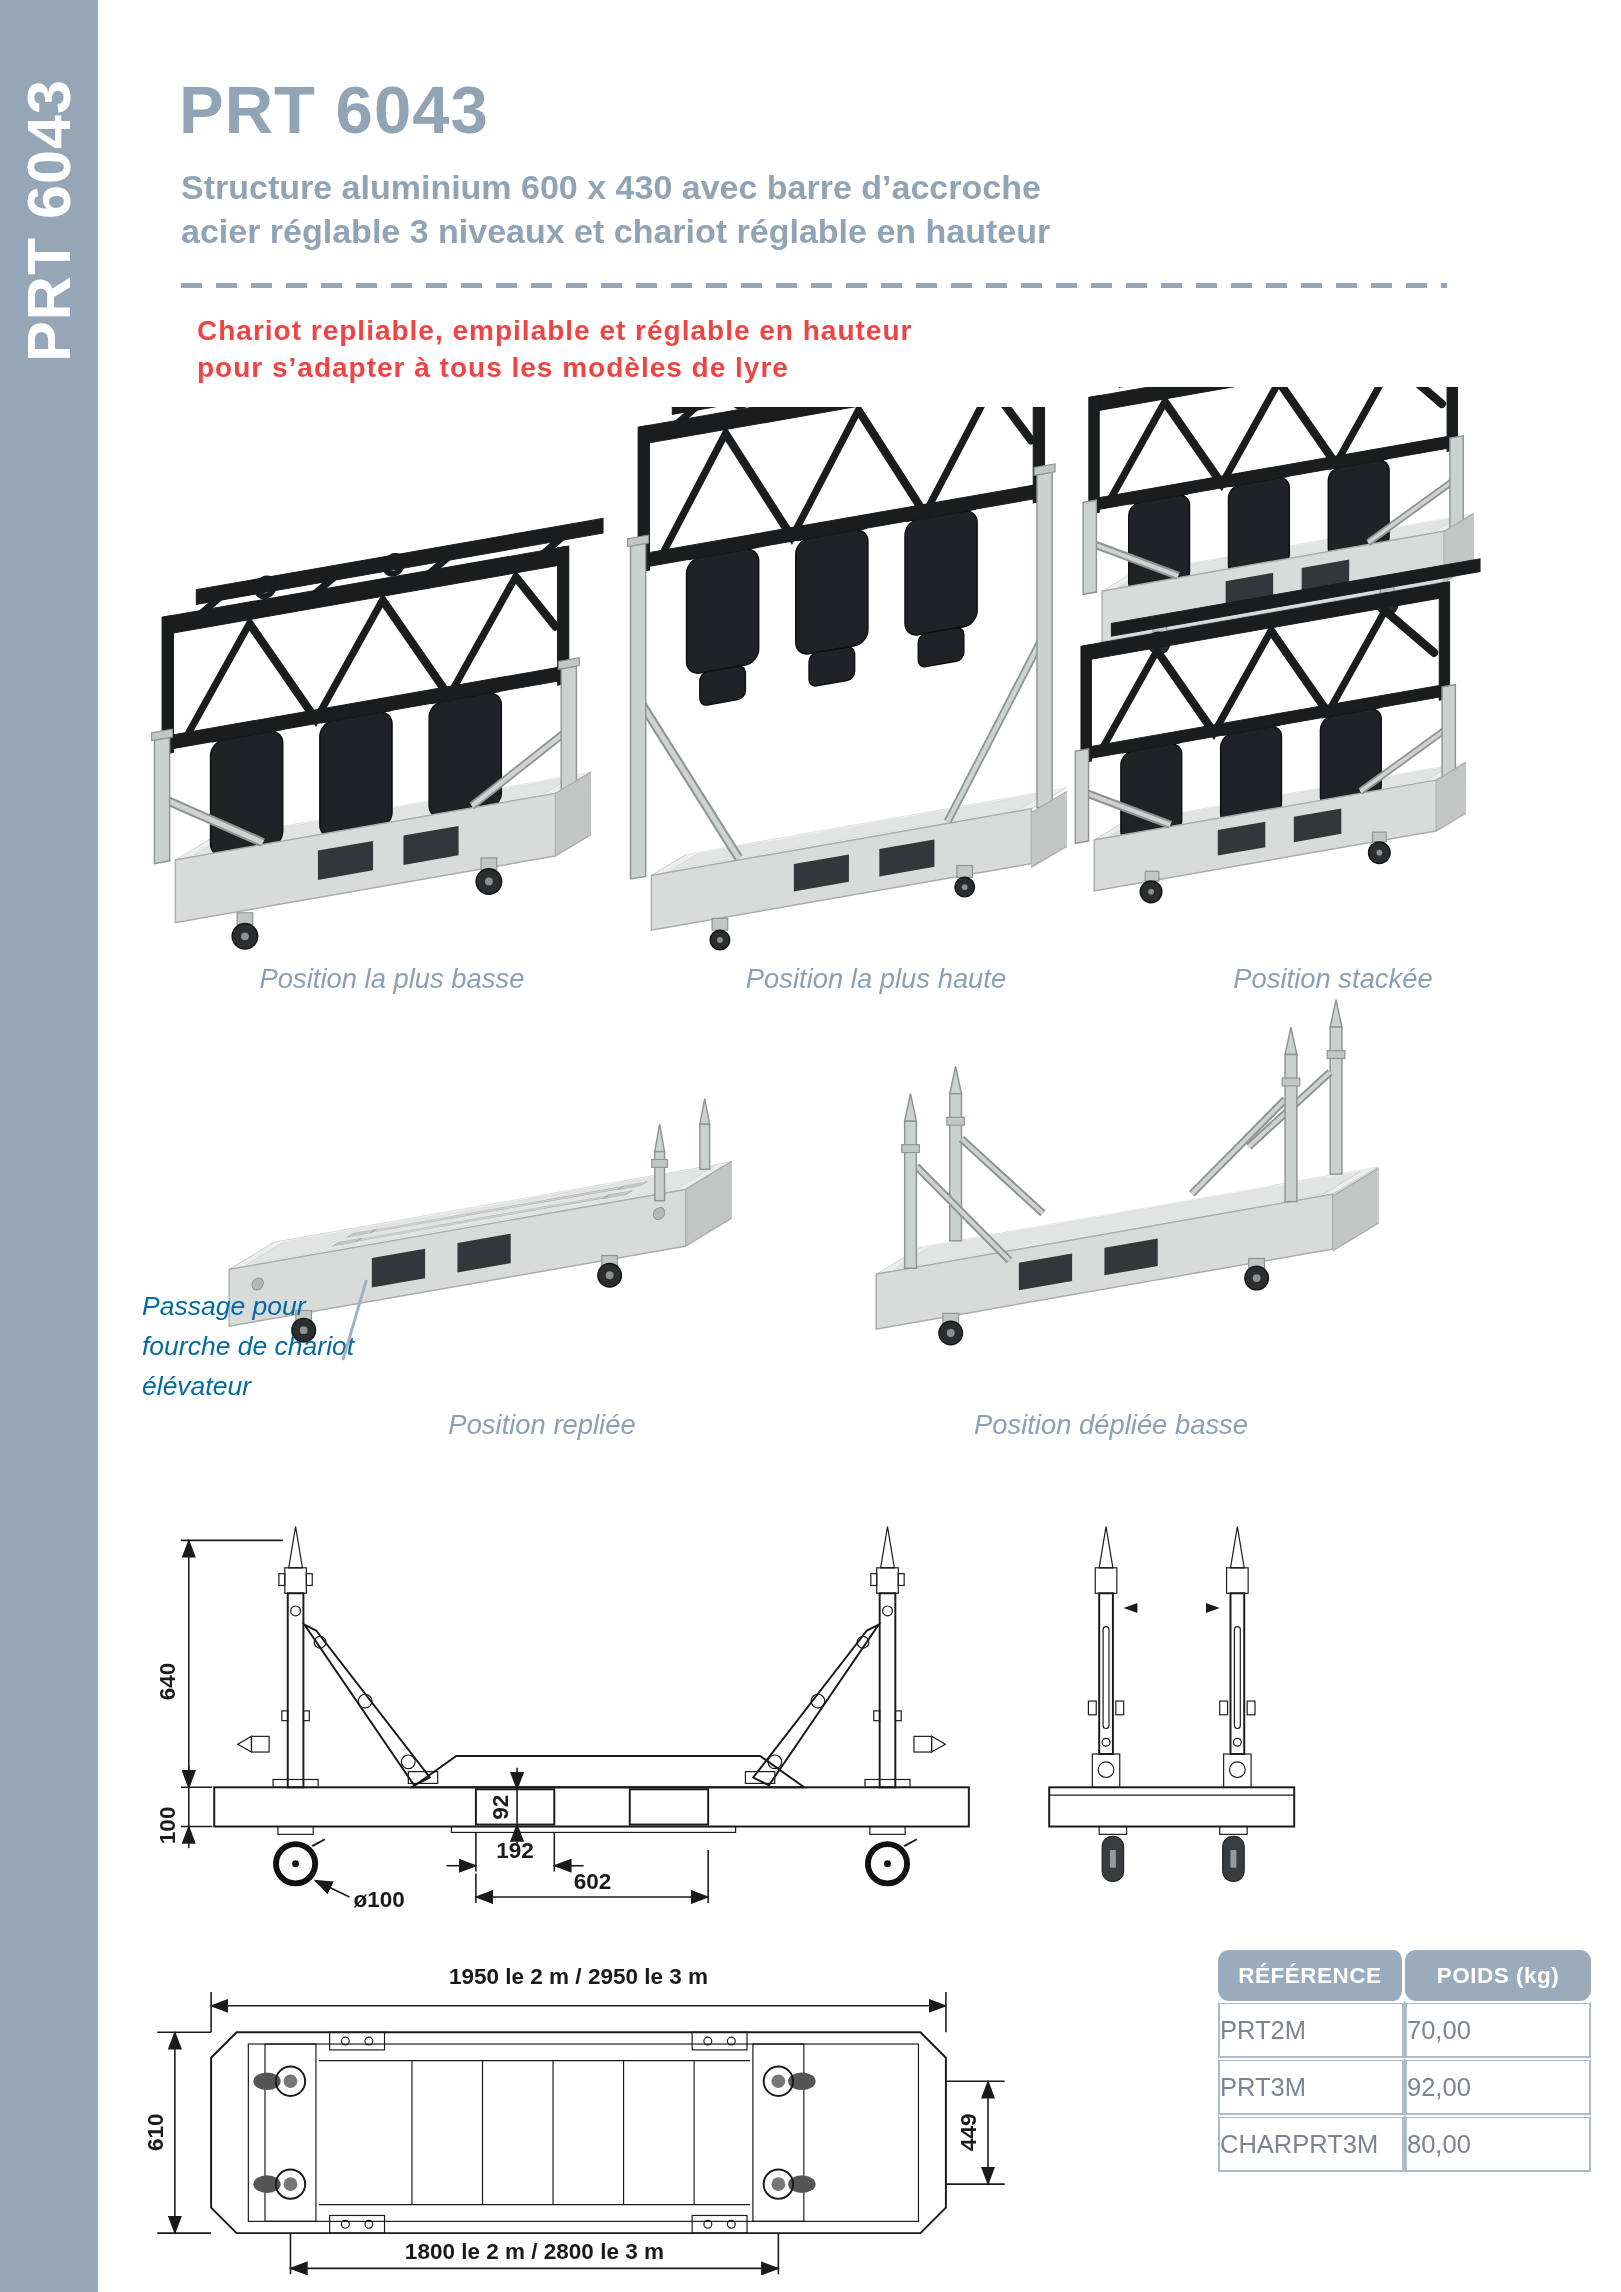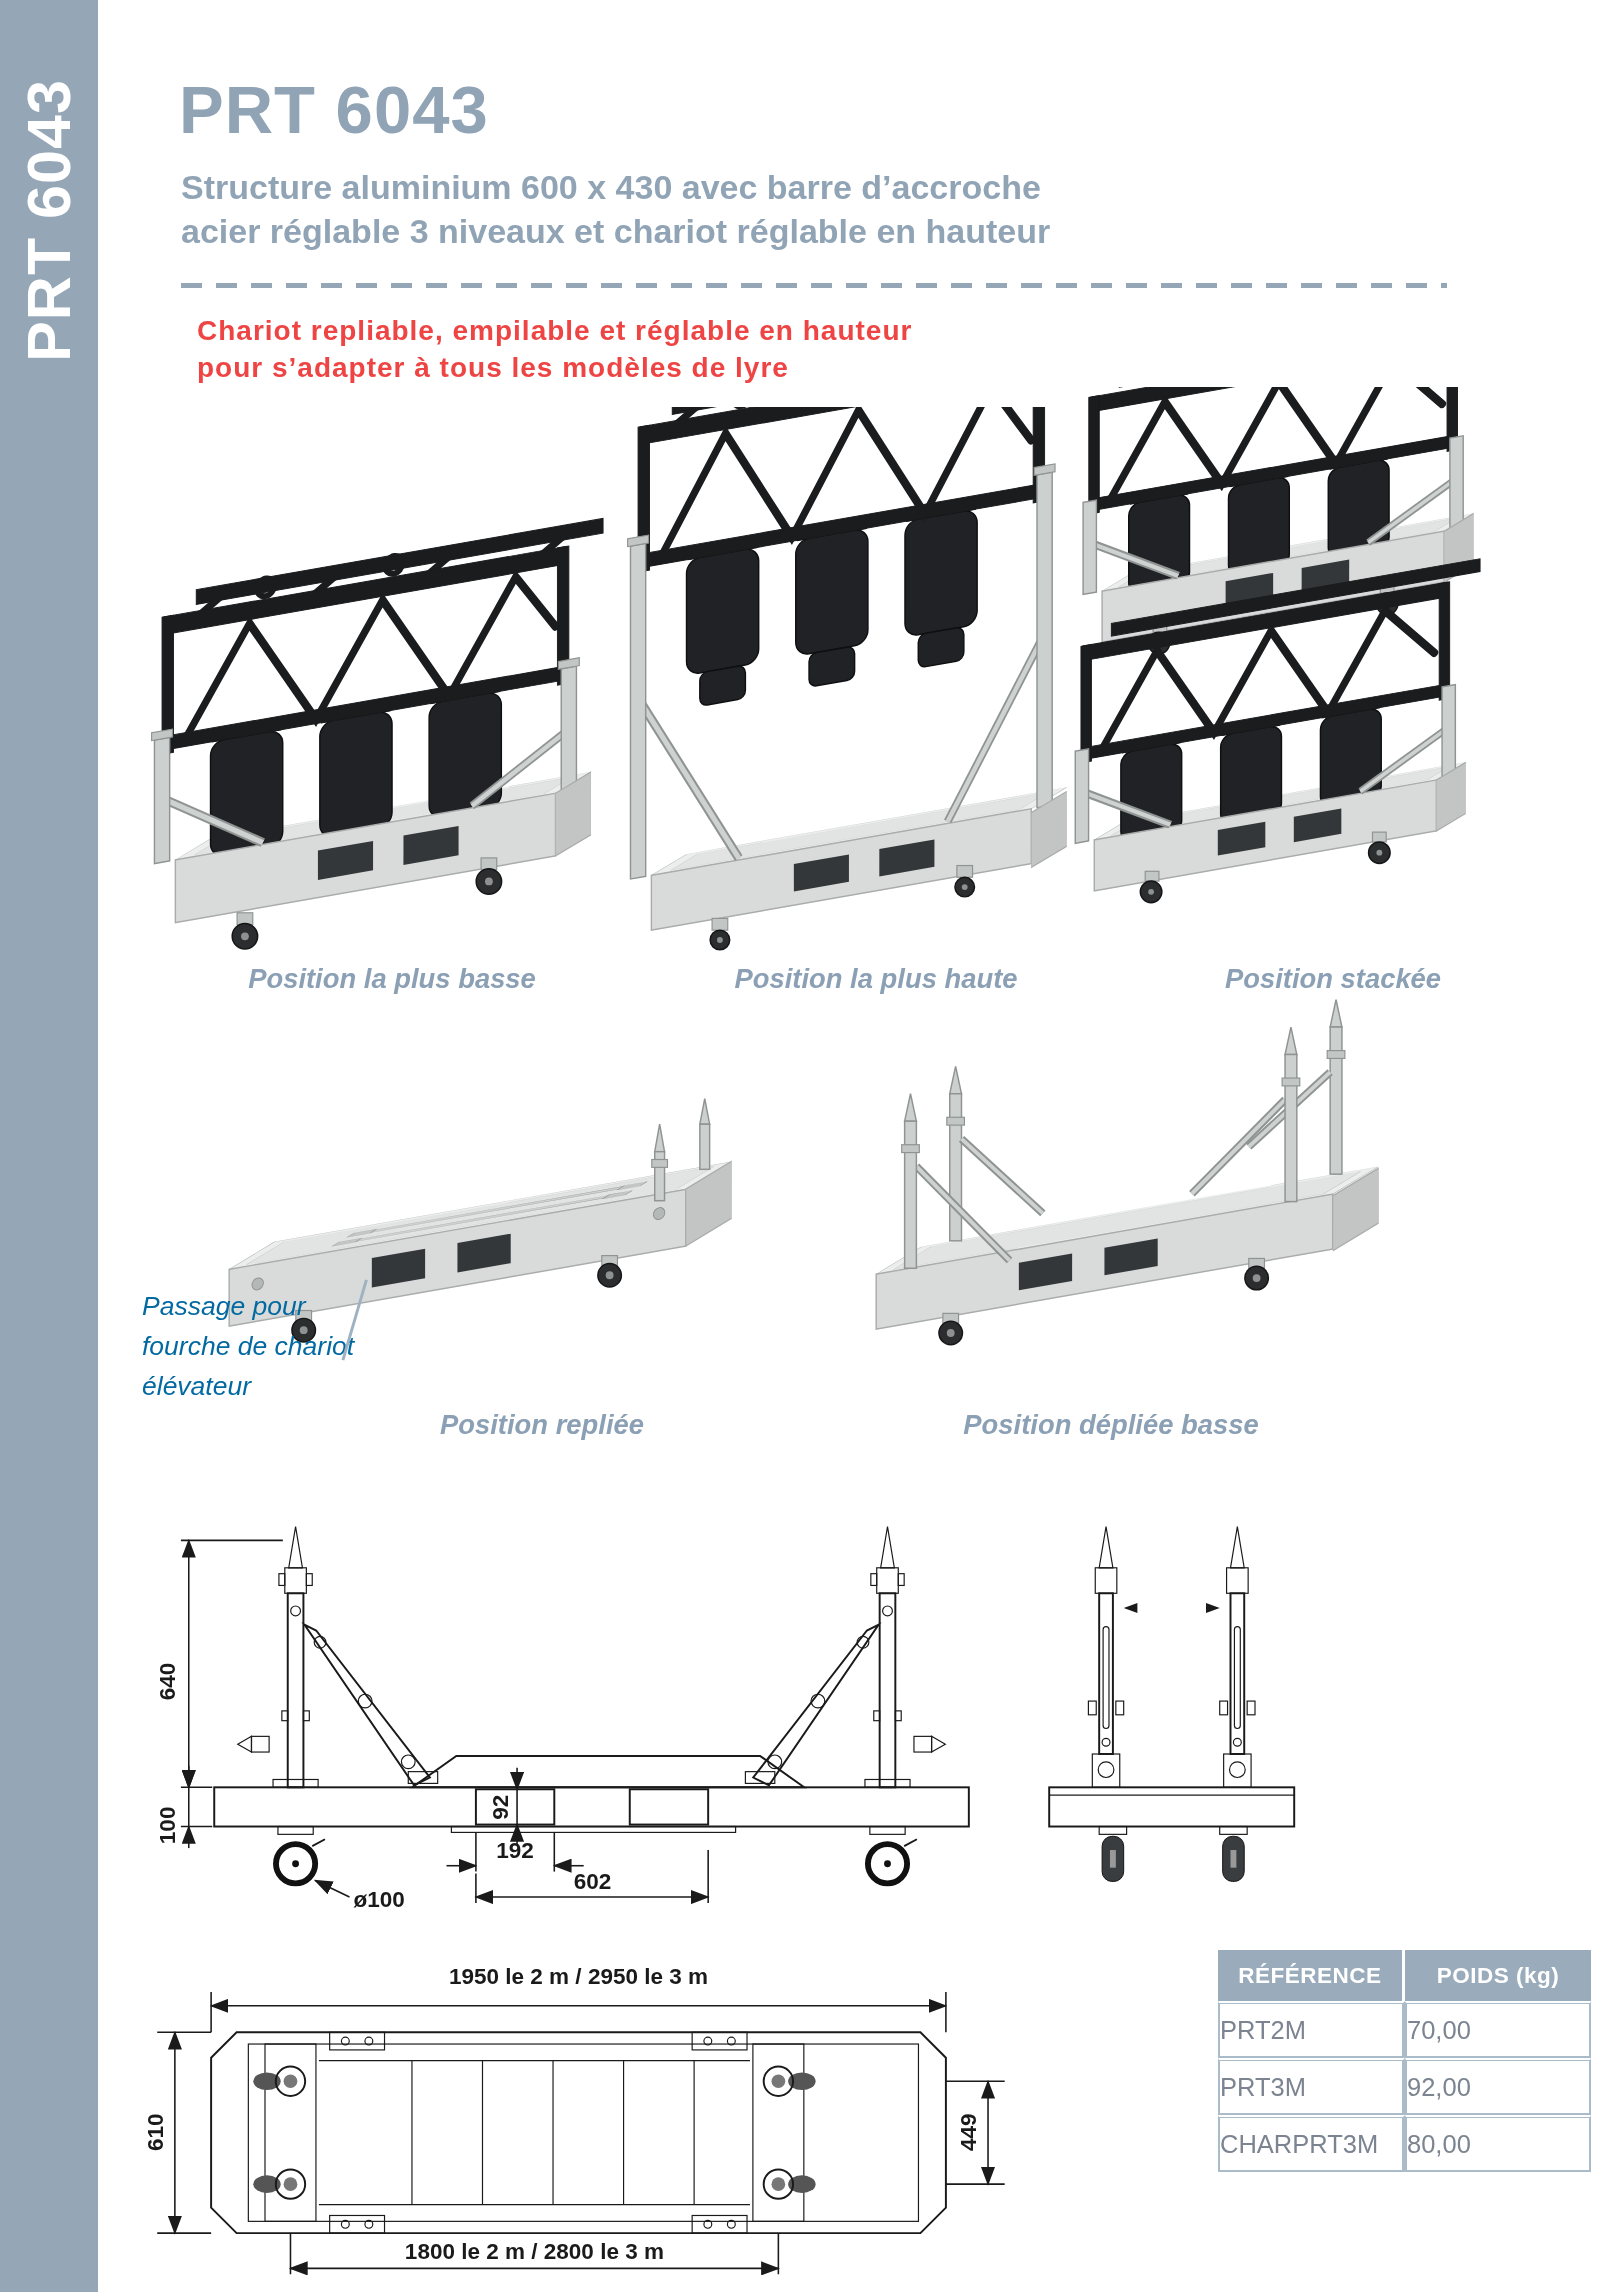--- a/index.html
+++ b/index.html
@@ -14,30 +14,30 @@
   
   .title{position:absolute;left:179px;top:71px;font-size:67px;font-weight:bold;
      color:#90a4b6;letter-spacing:1px;}
   .subtitle{position:absolute;left:181px;top:165px;font-size:34px;font-weight:bold;
      color:#90a4b6;line-height:44px;}
   .dashes{position:absolute;left:181px;top:283px;width:1266px;height:4.9px;
      background:repeating-linear-gradient(90deg,#95a7b7 0 20.6px,transparent 20.6px 35px);}
   .description{position:absolute;left:197px;top:312px;font-size:28px;font-weight:bold;
      color:#ef4444;line-height:37px;letter-spacing:1px;}
   
-  .caption{position:absolute;transform:translateX(-50%);font-size:27.4px;font-weight:bold;
+  .caption{position:absolute;transform:translateX(-50%);font-size:27.4px;font-weight:normal;
      font-style:italic;color:#8ba0b4;white-space:nowrap;}
   .annotation{position:absolute;left:142px;top:1286px;font-size:26.5px;font-style:italic;
      color:#0369a1;line-height:40px;}
   .figure{position:absolute;}
   
   .spec-table{position:absolute;left:1218px;top:1950px;border-collapse:separate;
      border-spacing:0;}
   .spec-table th{width:182px;height:49px;background:#9aacbc;color:#fff;font-size:22.5px;
-     font-weight:bold;letter-spacing:0.5px;text-align:center;vertical-align:middle;}
+     font-weight:bold;letter-spacing:0.5px;text-align:center;vertical-align:middle;border-radius:11px;}
   .spec-table th.h1{border-right:3.9px solid #ffffff;}
   .spec-table td{width:182px;height:52px;background:#fff;text-align:left;
      vertical-align:middle;font-size:25.5px;color:#7b8490;
      border-left:2px solid #aabccা;}
   .spec-table tbody td{border:1px solid #aabcca;border-top:2.9px solid #fff;
      box-shadow:inset 0 0 0 1px #aabcca;}
   .spec-table tbody tr td:first-child{border-right:2px solid #aabcca;}
   
   .ln{stroke:#1a1a1a;stroke-width:2;fill:none;}
   .thin{stroke:#1a1a1a;stroke-width:1.2;fill:none;}

